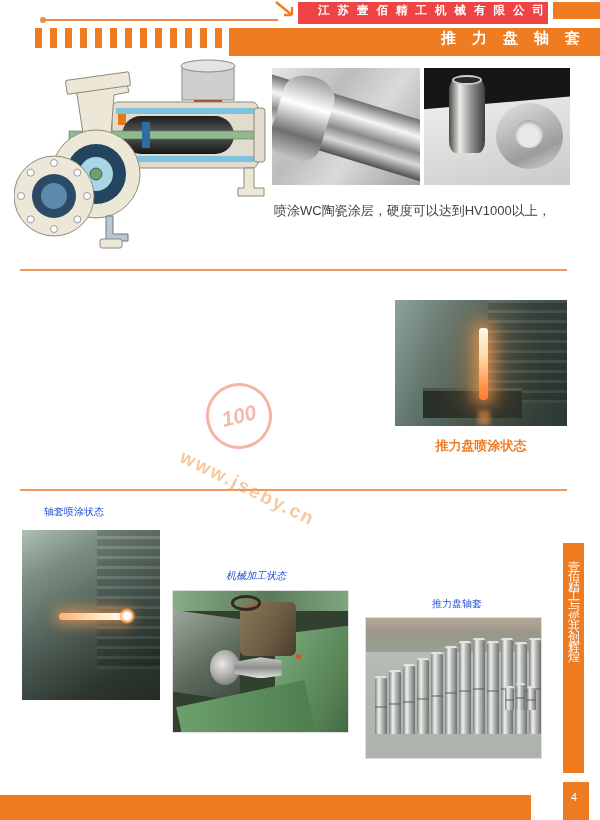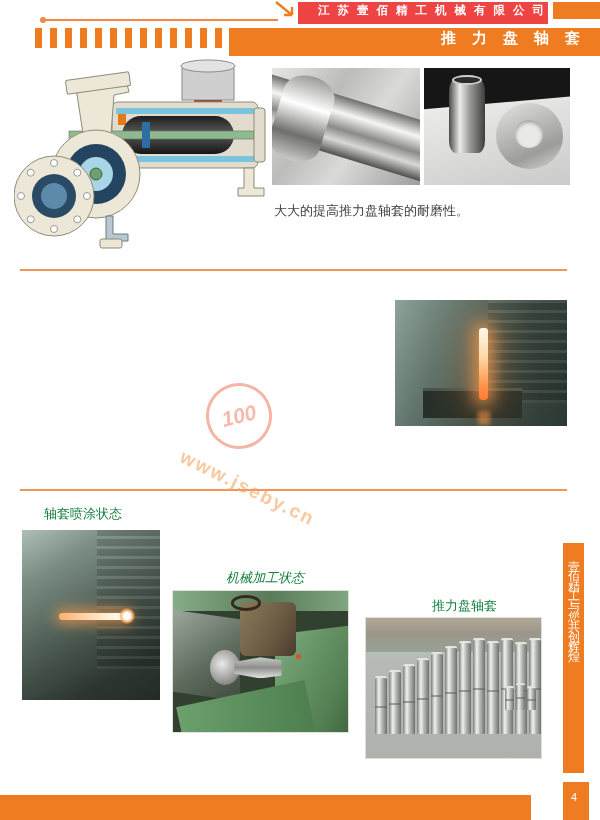--- a/index.html
+++ b/index.html
@@ -55,21 +55,21 @@
     background:repeating-linear-gradient(0deg,rgba(255,255,255,.10) 0 3px,rgba(0,0,0,.30) 3px 10px);}
   .spray-table{position:absolute;left:16%;bottom:6%;width:58%;height:22%;background:#27302a;border-top:3px solid #49554d;}
   .flame-v{position:absolute;left:49%;top:22%;width:9px;height:57%;border-radius:3px;
     background:linear-gradient(to bottom,#fff8e8,#ffd9a8 40%,#ff9448 80%,#ff7a30);
     box-shadow:0 0 16px 5px rgba(255,160,80,.75),0 0 40px 14px rgba(255,140,60,.3);}
   .flame-reflect{position:absolute;left:48%;bottom:1%;width:12px;height:11%;background:rgba(255,150,70,.55);filter:blur(2px);}
   .label-thrust{position:absolute;left:395px;top:437px;width:172px;text-align:center;
     color:#F07D24;font-weight:bold;font-size:13px;}
 
   
-  .photo-label{position:absolute;font-size:13px;color:#15803d;}
+  .photo-label{position:absolute;font-size:10px;color:#1d4ed8;}
   .label-sleeve-spray{left:44px;top:505px;}
   .label-machining{left:226px;top:569px;font-style:italic;}
   .label-finished{left:432px;top:597px;}
 
   .photo-sleeve-spray{left:22px;top:530px;width:138px;height:170px;
     background:linear-gradient(150deg,#aebfb4 0%,#7b8d83 22%,#4e5d55 52%,#2c362f 80%,#232b24);}
   .flame-h{position:absolute;left:27%;top:49%;width:50%;height:7px;border-radius:3px;
     background:linear-gradient(to right,#ffb070,#ffe8c8 60%,#fff);
     box-shadow:0 0 14px 4px rgba(255,160,80,.7);}
   .flame-h::after{content:'';position:absolute;right:-7px;top:-5px;width:16px;height:16px;border-radius:50%;
@@ -193,32 +193,33 @@
   <div class="photo photo-shaft">
     <div class="shaft-bar"></div>
     <div class="shaft-collar"></div>
   </div>
   <div class="photo photo-sleeve">
     <div class="pb-table"></div>
     <div class="pb-cyl"></div>
     <div class="pb-ring"></div>
   </div>
   <div class="intro-caption">
-    <div>大大的提高推力盘轴套的耐磨性。</div>
+    <div>喷涂WC陶瓷涂层，硬度可以达到HV1000以上，</div>
   </div>
 
   <div class="divider divider-top"></div>
 
 
   <div class="photo photo-thrust-spray">
     <div class="slats"></div>
     <div class="spray-table"></div>
     <div class="flame-v"></div>
     <div class="flame-reflect"></div>
   </div>
+  <div class="label-thrust">推力盘喷涂状态</div>
 
   <div class="divider divider-bottom"></div>
 
   <div class="photo-label label-sleeve-spray">轴套喷涂状态</div>
   <div class="photo photo-sleeve-spray">
     <div class="slats"></div>
     <div class="flame-h"></div>
   </div>
 
   <div class="photo-label label-machining">机械加工状态</div>

